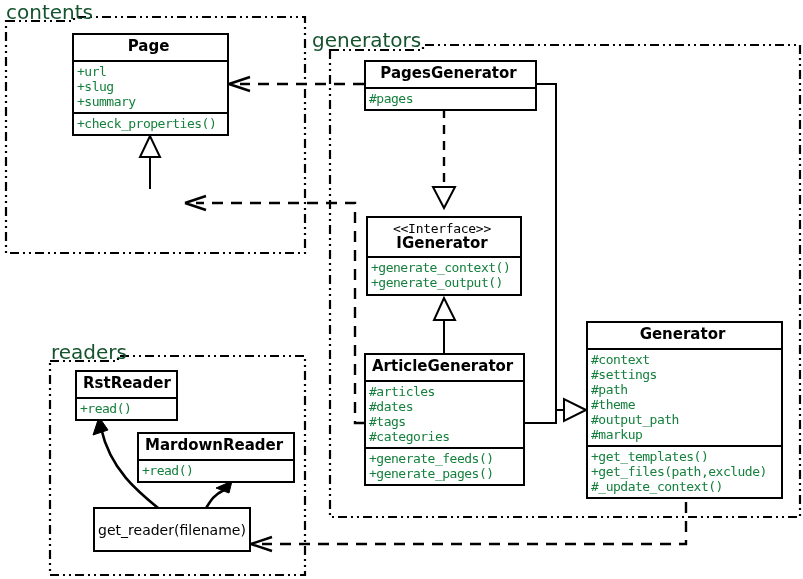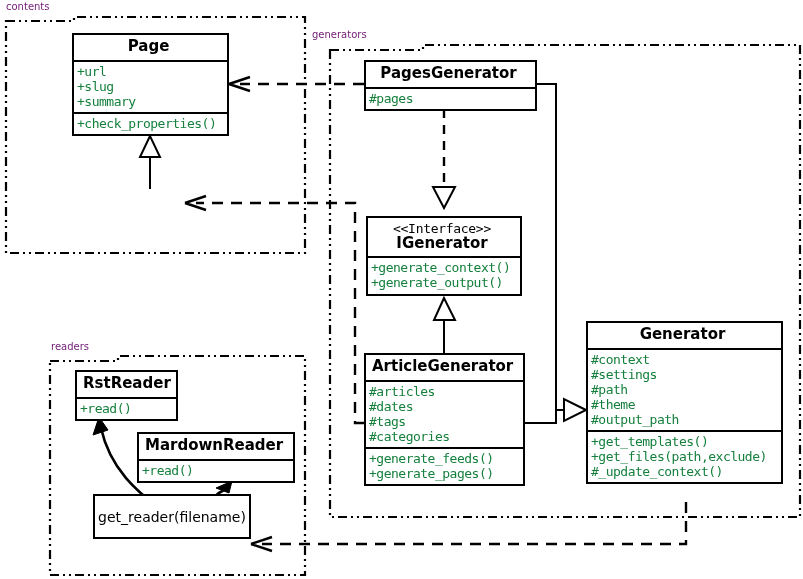--- a/index.html
+++ b/index.html
@@ -20,22 +20,22 @@
     left: 0;
     top: 0;
     width: 803px;
     height: 579px;
   }
 
   
   .package-label {
     position: absolute;
     font-family: "DejaVu Sans", sans-serif;
-    font-size: 10px;
-    color: #701a75;
+    font-size: 20px;
+    color: #14532d;
     white-space: nowrap;
     line-height: 1;
   }
 
   
   .uml-class {
     position: absolute;
     box-sizing: border-box;
     background: #ffffff;
     border: 2px solid #000000;
@@ -183,20 +183,21 @@
   </div>
 
   <div class="uml-class" style="left:586px; top:321px; width:197px;">
     <div class="uml-name">Generator</div>
     <div class="uml-compartment">
       <div class="uml-member">#context</div>
       <div class="uml-member">#settings</div>
       <div class="uml-member">#path</div>
       <div class="uml-member">#theme</div>
       <div class="uml-member">#output_path</div>
+      <div class="uml-member">#markup</div>
     </div>
     <div class="uml-compartment">
       <div class="uml-member">+get_templates()</div>
       <div class="uml-member">+get_files(path,exclude)</div>
       <div class="uml-member">#_update_context()</div>
     </div>
   </div>
 
   <div class="uml-class" style="left:75px; top:370px; width:103px;">
     <div class="uml-name">RstReader</div>
@@ -205,17 +206,17 @@
     </div>
   </div>
 
   <div class="uml-class" style="left:137px; top:432px; width:158px;">
     <div class="uml-name">MardownReader</div>
     <div class="uml-compartment">
       <div class="uml-member">+read()</div>
     </div>
   </div>
 
-  <div class="plain-box" style="left:93px; top:494px; width:158px; height:45px;">
+  <div class="plain-box" style="left:93px; top:507px; width:158px; height:45px;">
     <span class="plain-box-label">get_reader(filename)</span>
   </div>
 
 </div>
 
 </body></html>

